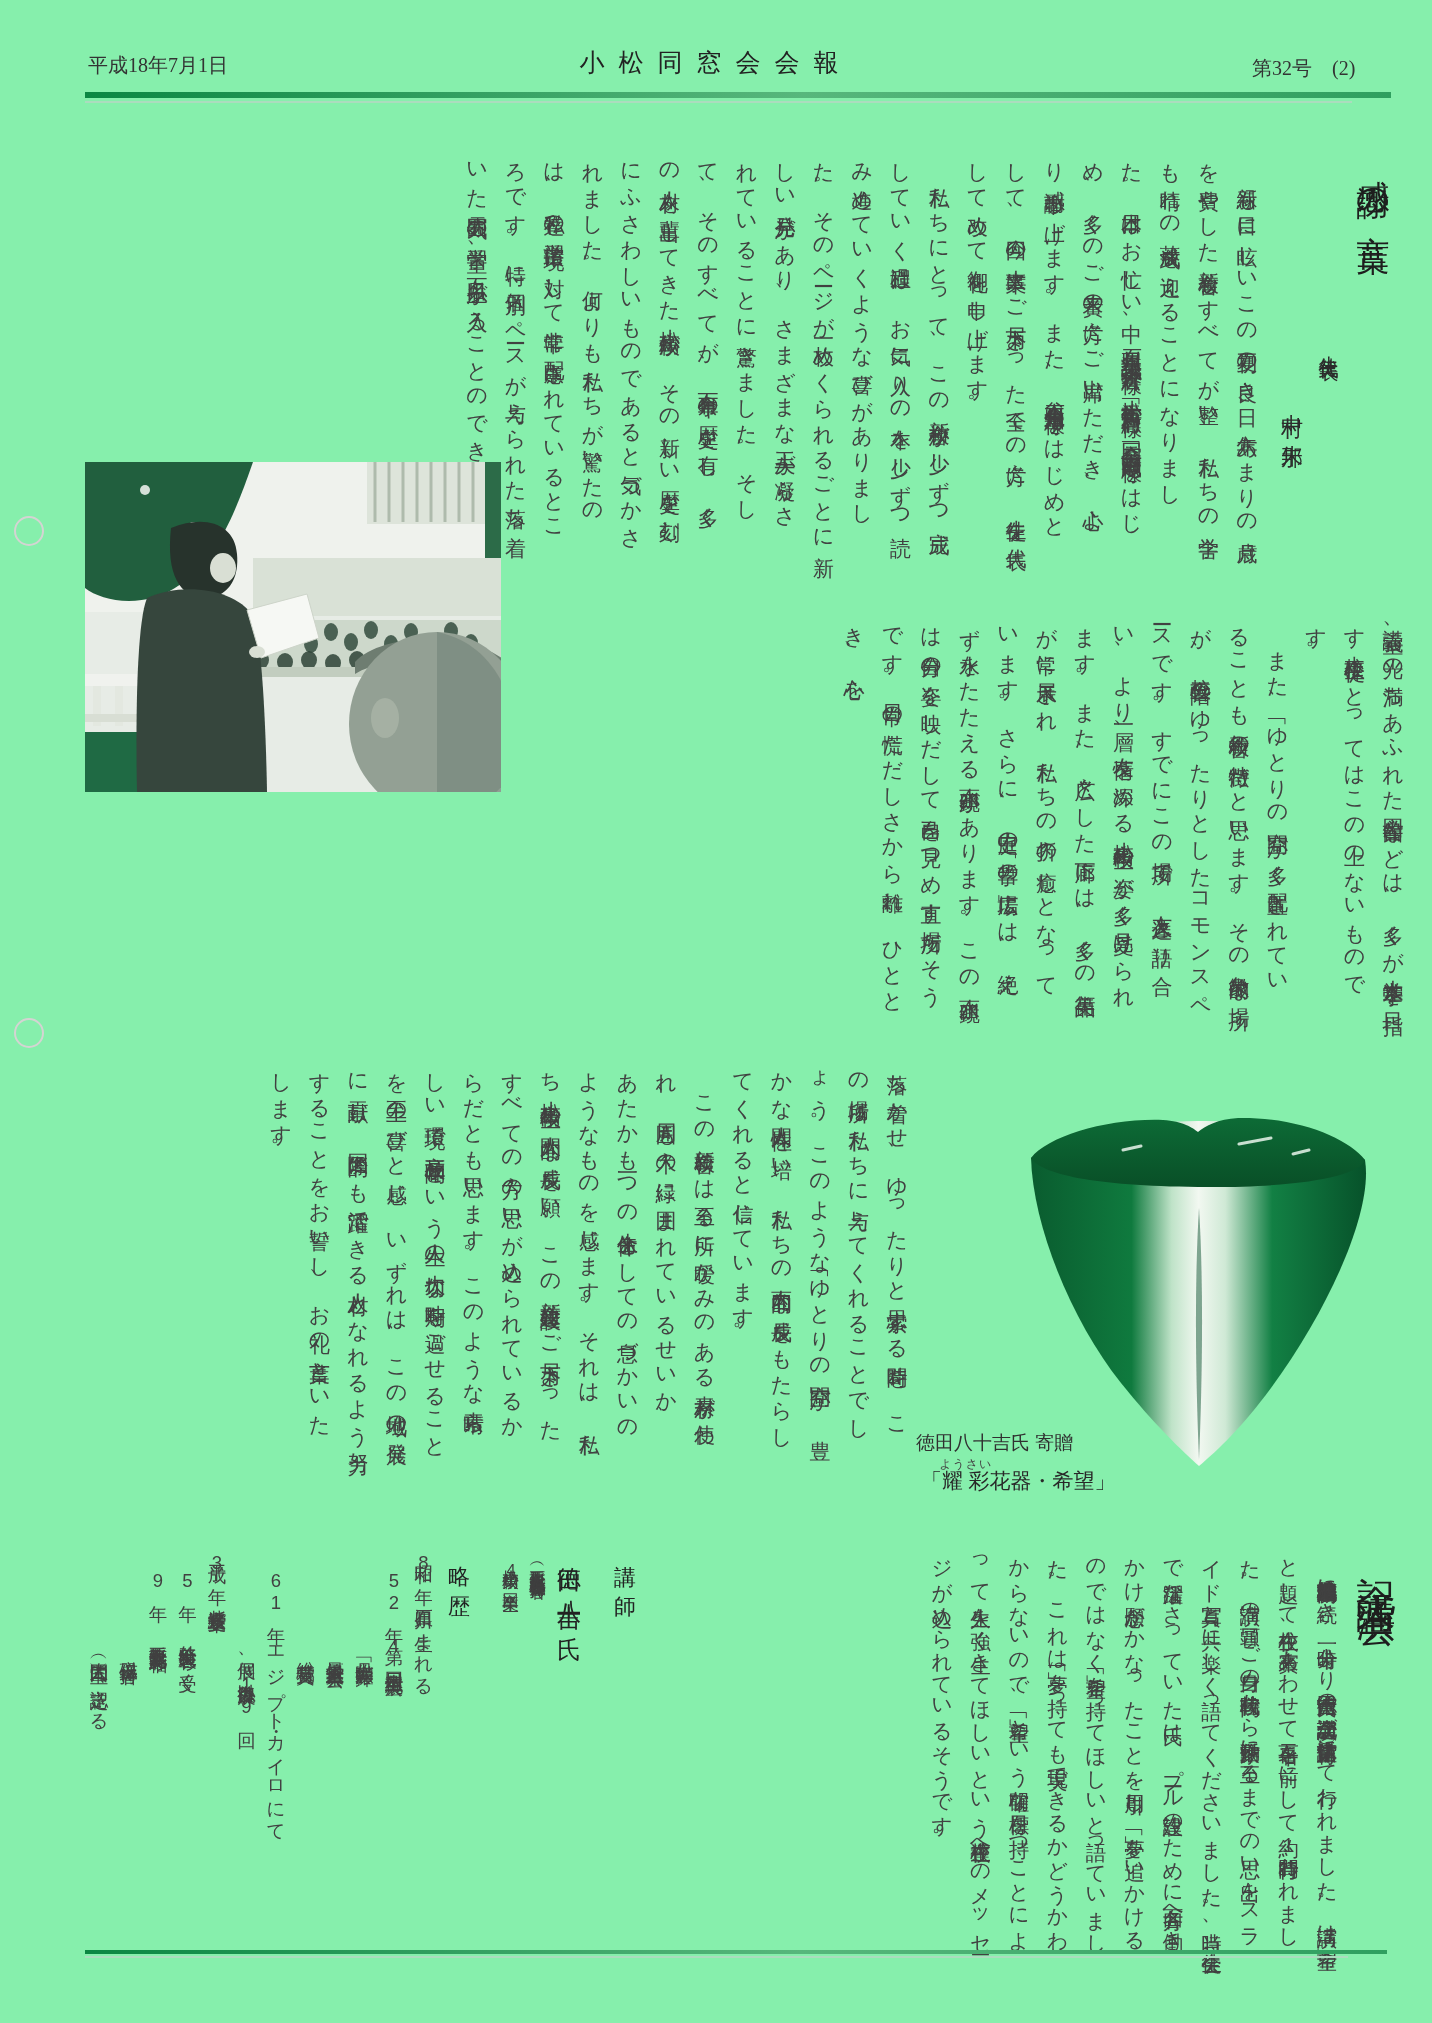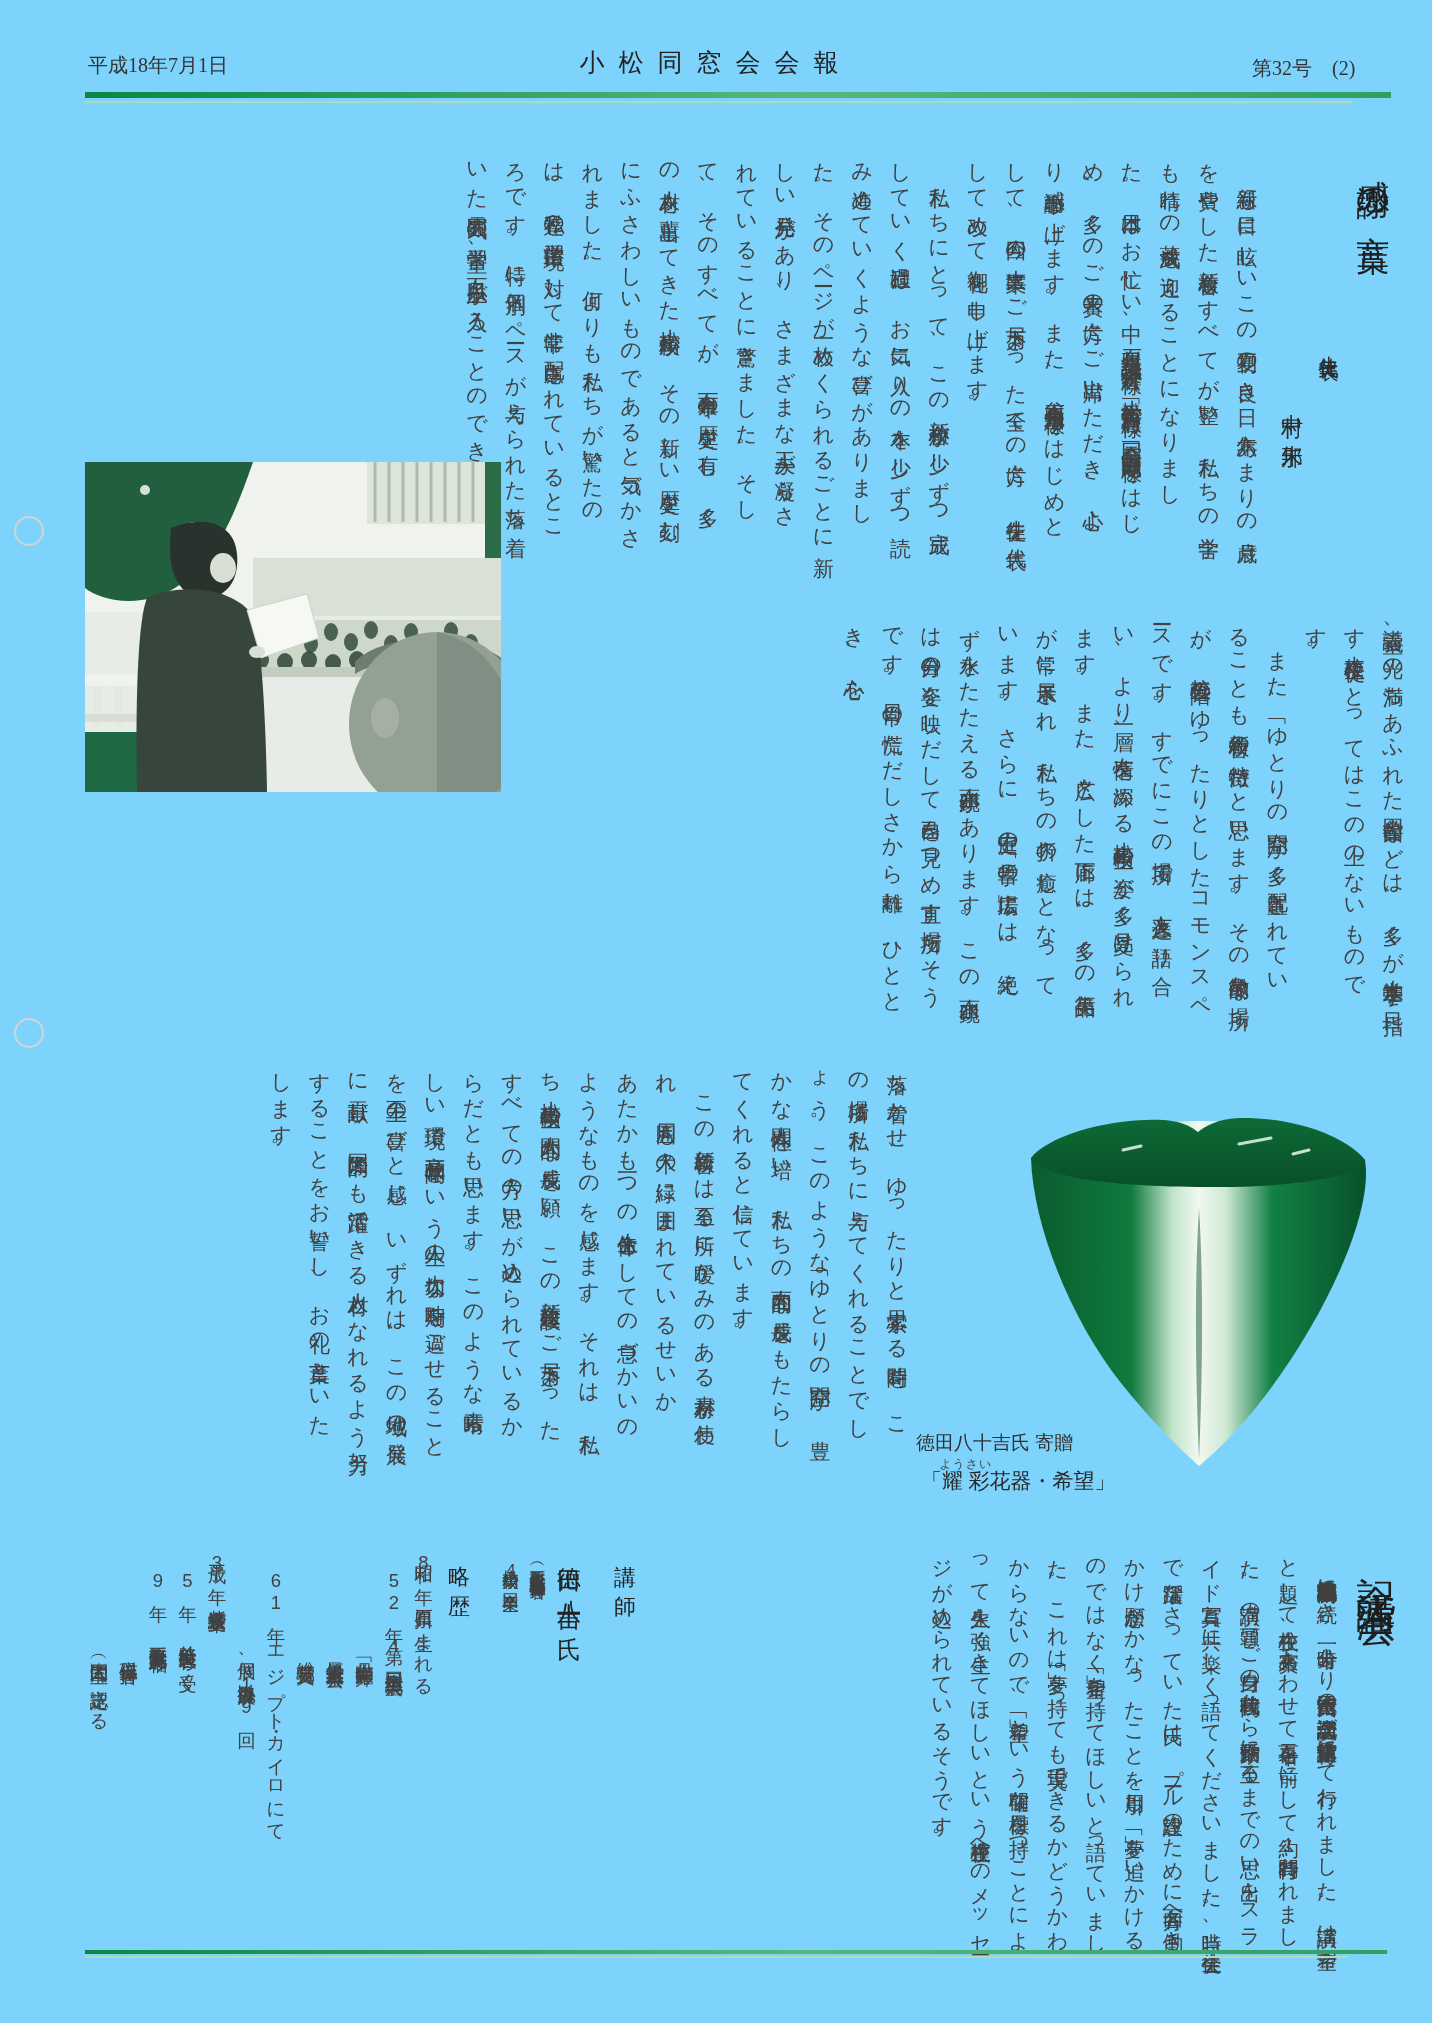--- a/index.html
+++ b/index.html
@@ -1,16 +1,16 @@
 <!DOCTYPE html>
 <html><head>
 <meta charset="utf-8">
 <style>
   html,body{margin:0;padding:0;background:#e9e9e7;}
-  #page{position:relative;width:1432px;height:2023px;background:#7dd3fc;margin:0 auto;overflow:hidden;
+  #page{position:relative;width:1432px;height:2023px;background:#86efac;margin:0 auto;overflow:hidden;
         font-family:"Liberation Sans","DejaVu Sans",sans-serif;color:#3f3f3f;}
   .abs{position:absolute;}
   .v{position:absolute;writing-mode:vertical-rl;text-orientation:upright;white-space:pre-line;}
   
   #hdr-date{left:88px;top:52px;font-size:20px;color:#333;font-family:"Liberation Serif","DejaVu Serif",serif;}
   #hdr-title{left:0;right:0;top:46px;text-align:center;font-size:25px;letter-spacing:14px;color:#222;
              font-family:"Liberation Serif","DejaVu Serif",serif;}
   #hdr-issue{left:1252px;top:55px;font-size:20px;color:#333;font-family:"Liberation Serif","DejaVu Serif",serif;text-align:right;}
   .rule{position:absolute;}
   .rule .bar{height:6px;background:linear-gradient(90deg,#0b8743,#57b77c 55%,#2f9f5f);}

